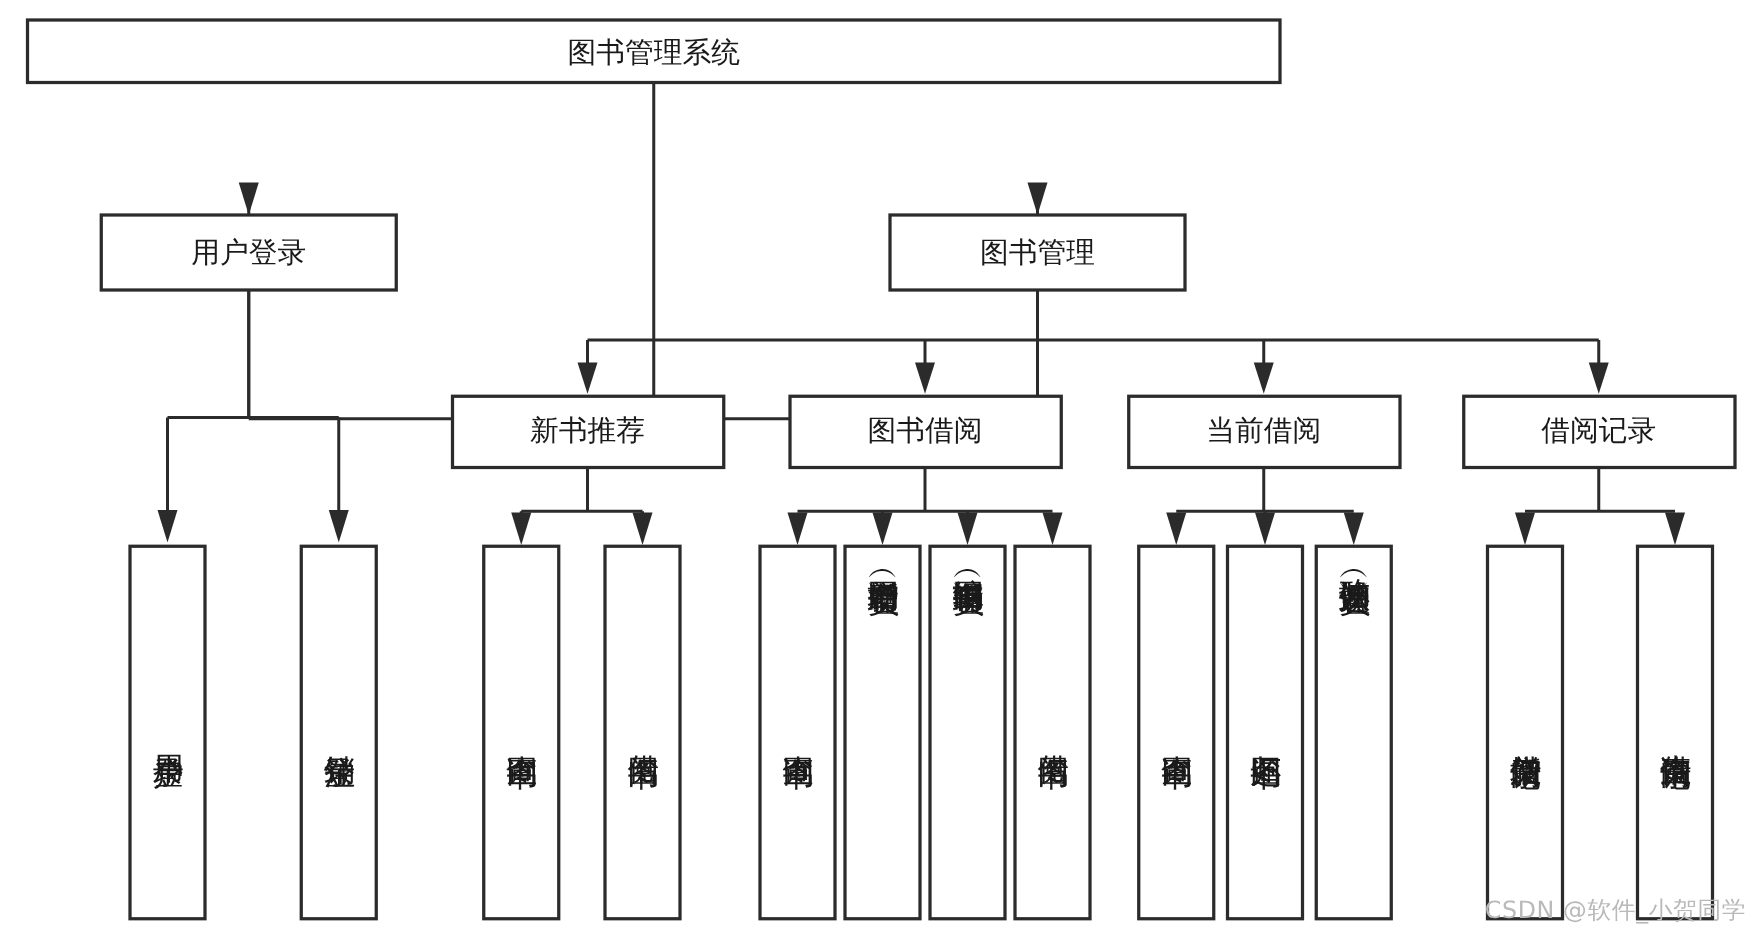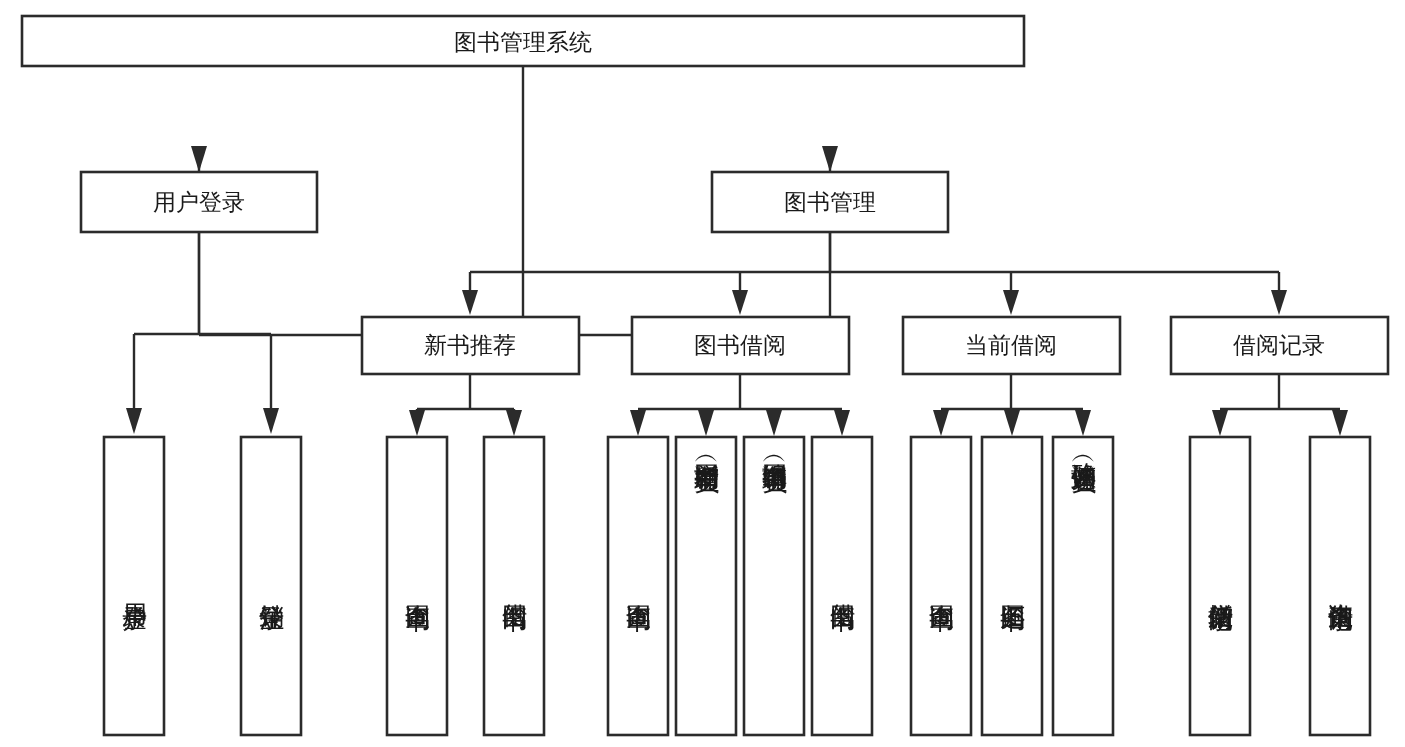--- a/index.html
+++ b/index.html
@@ -246,14 +246,15 @@
   </div>
 
   <div class="leaf-label-wrap centered" style="left:1190px; top:437px; width:60px; height:298px;">
     <span class="leaf-label-v">新增借阅记录</span>
   </div>
 
   <div class="leaf-label-wrap centered" style="left:1310px; top:437px; width:60px; height:298px;">
     <span class="leaf-label-v">查询借阅记录</span>
   </div>
 
+  <div class="watermark">CSDN @软件_小贺同学</div>
 
 </div>
 
 </body></html>

